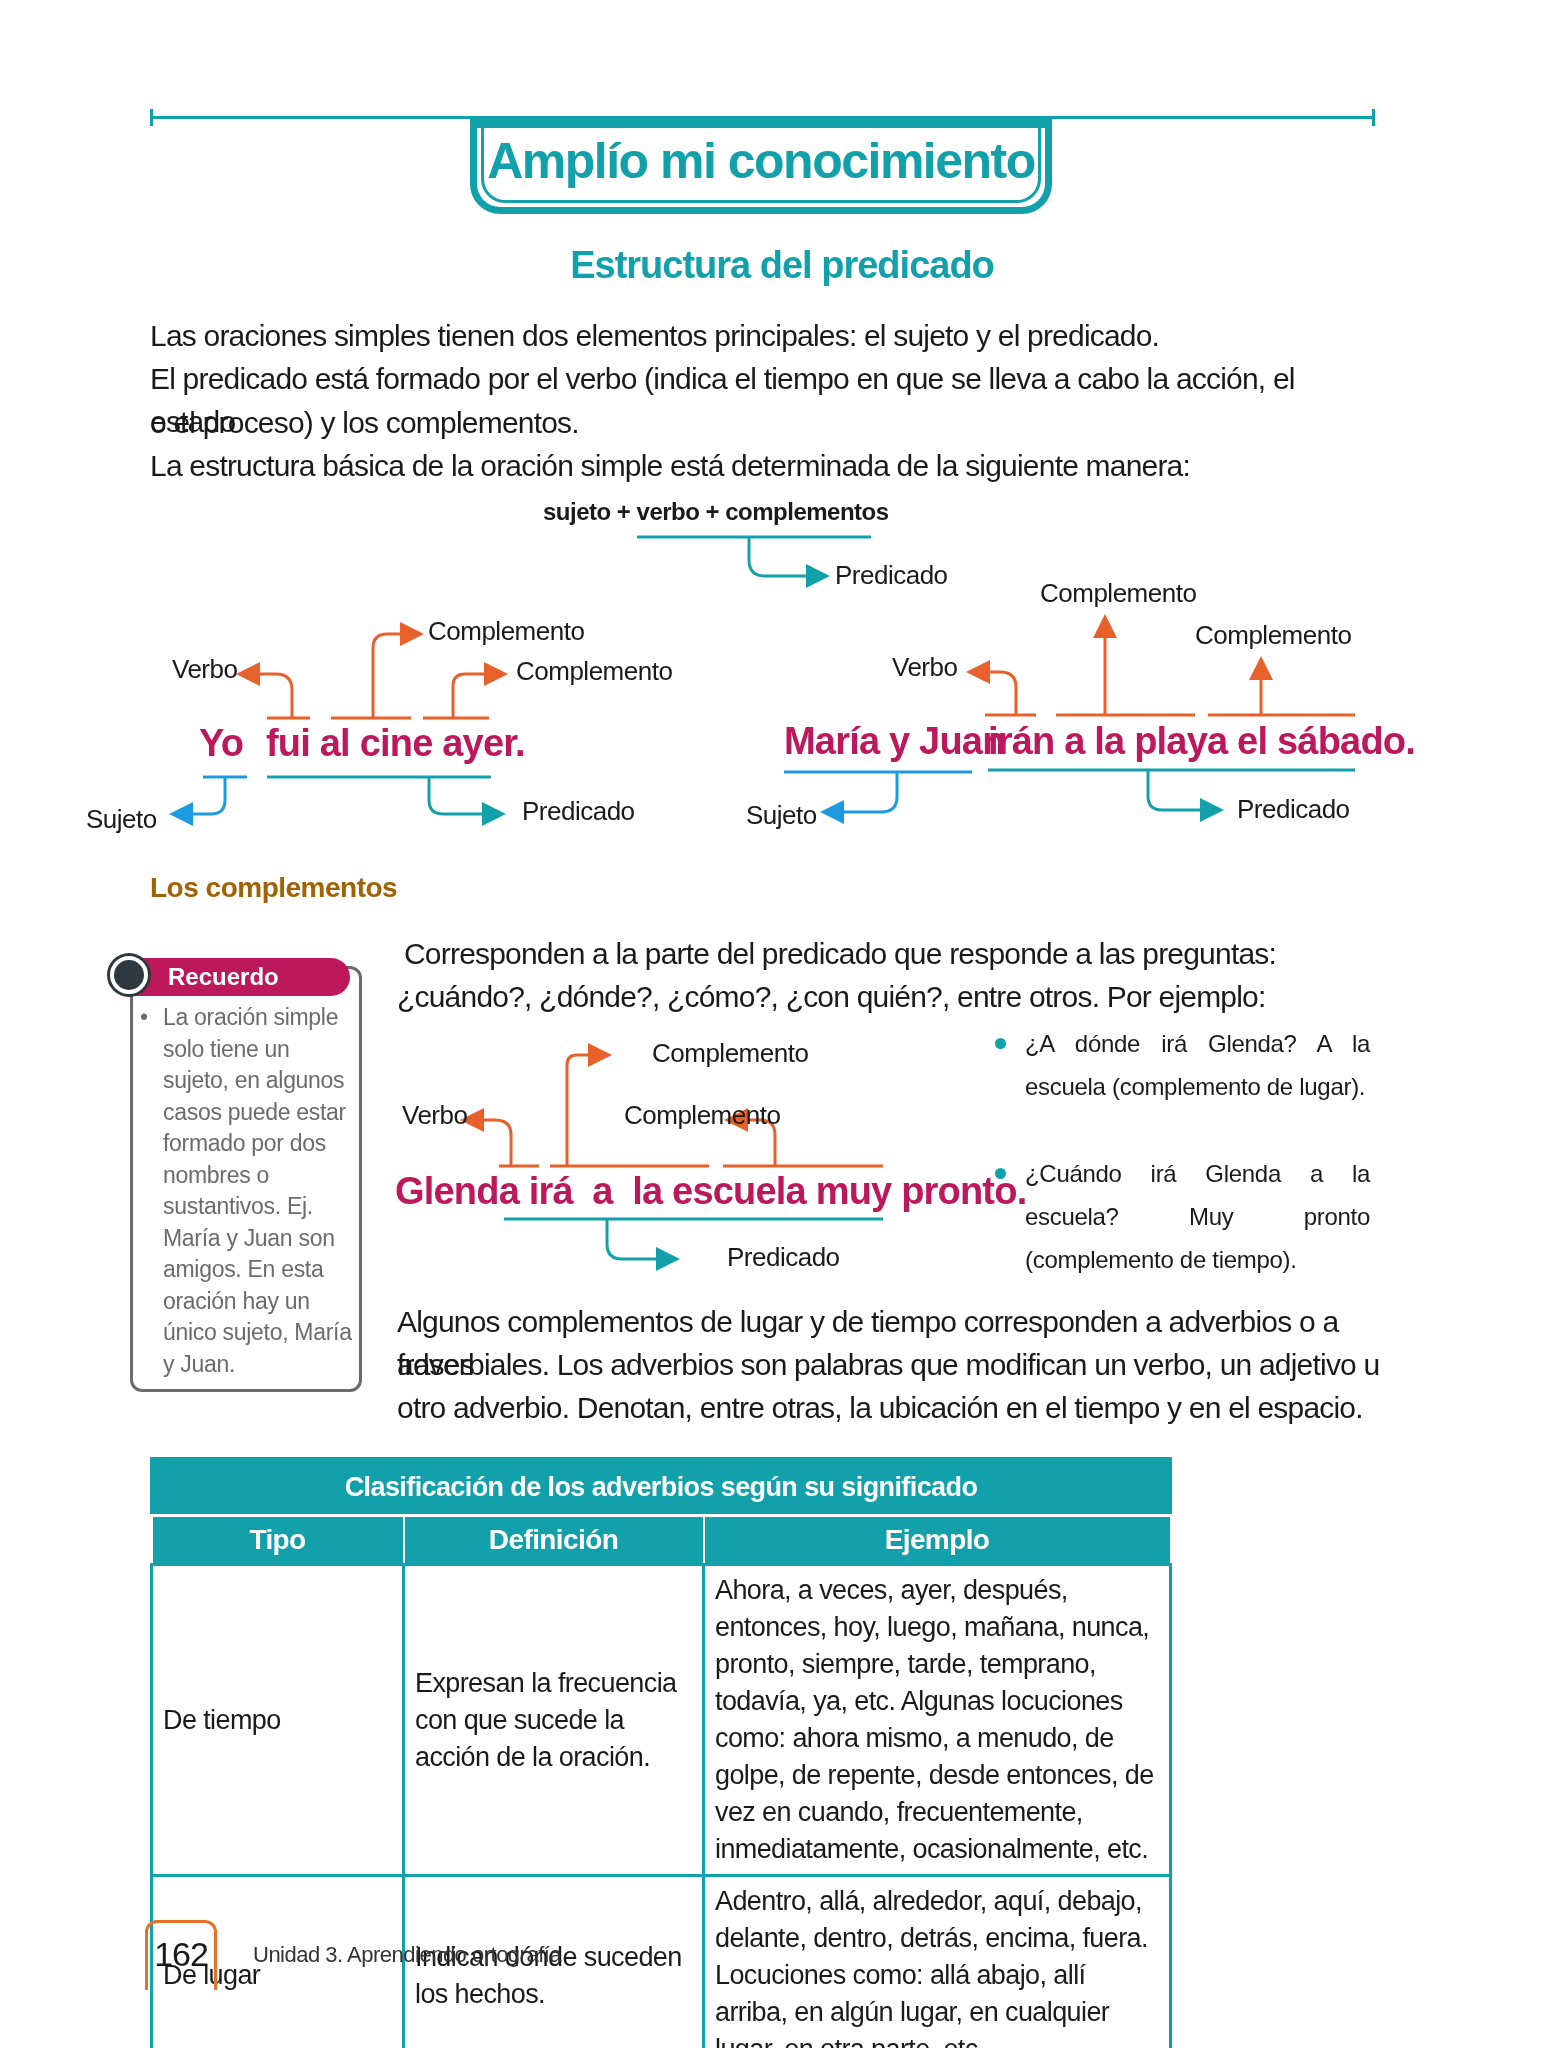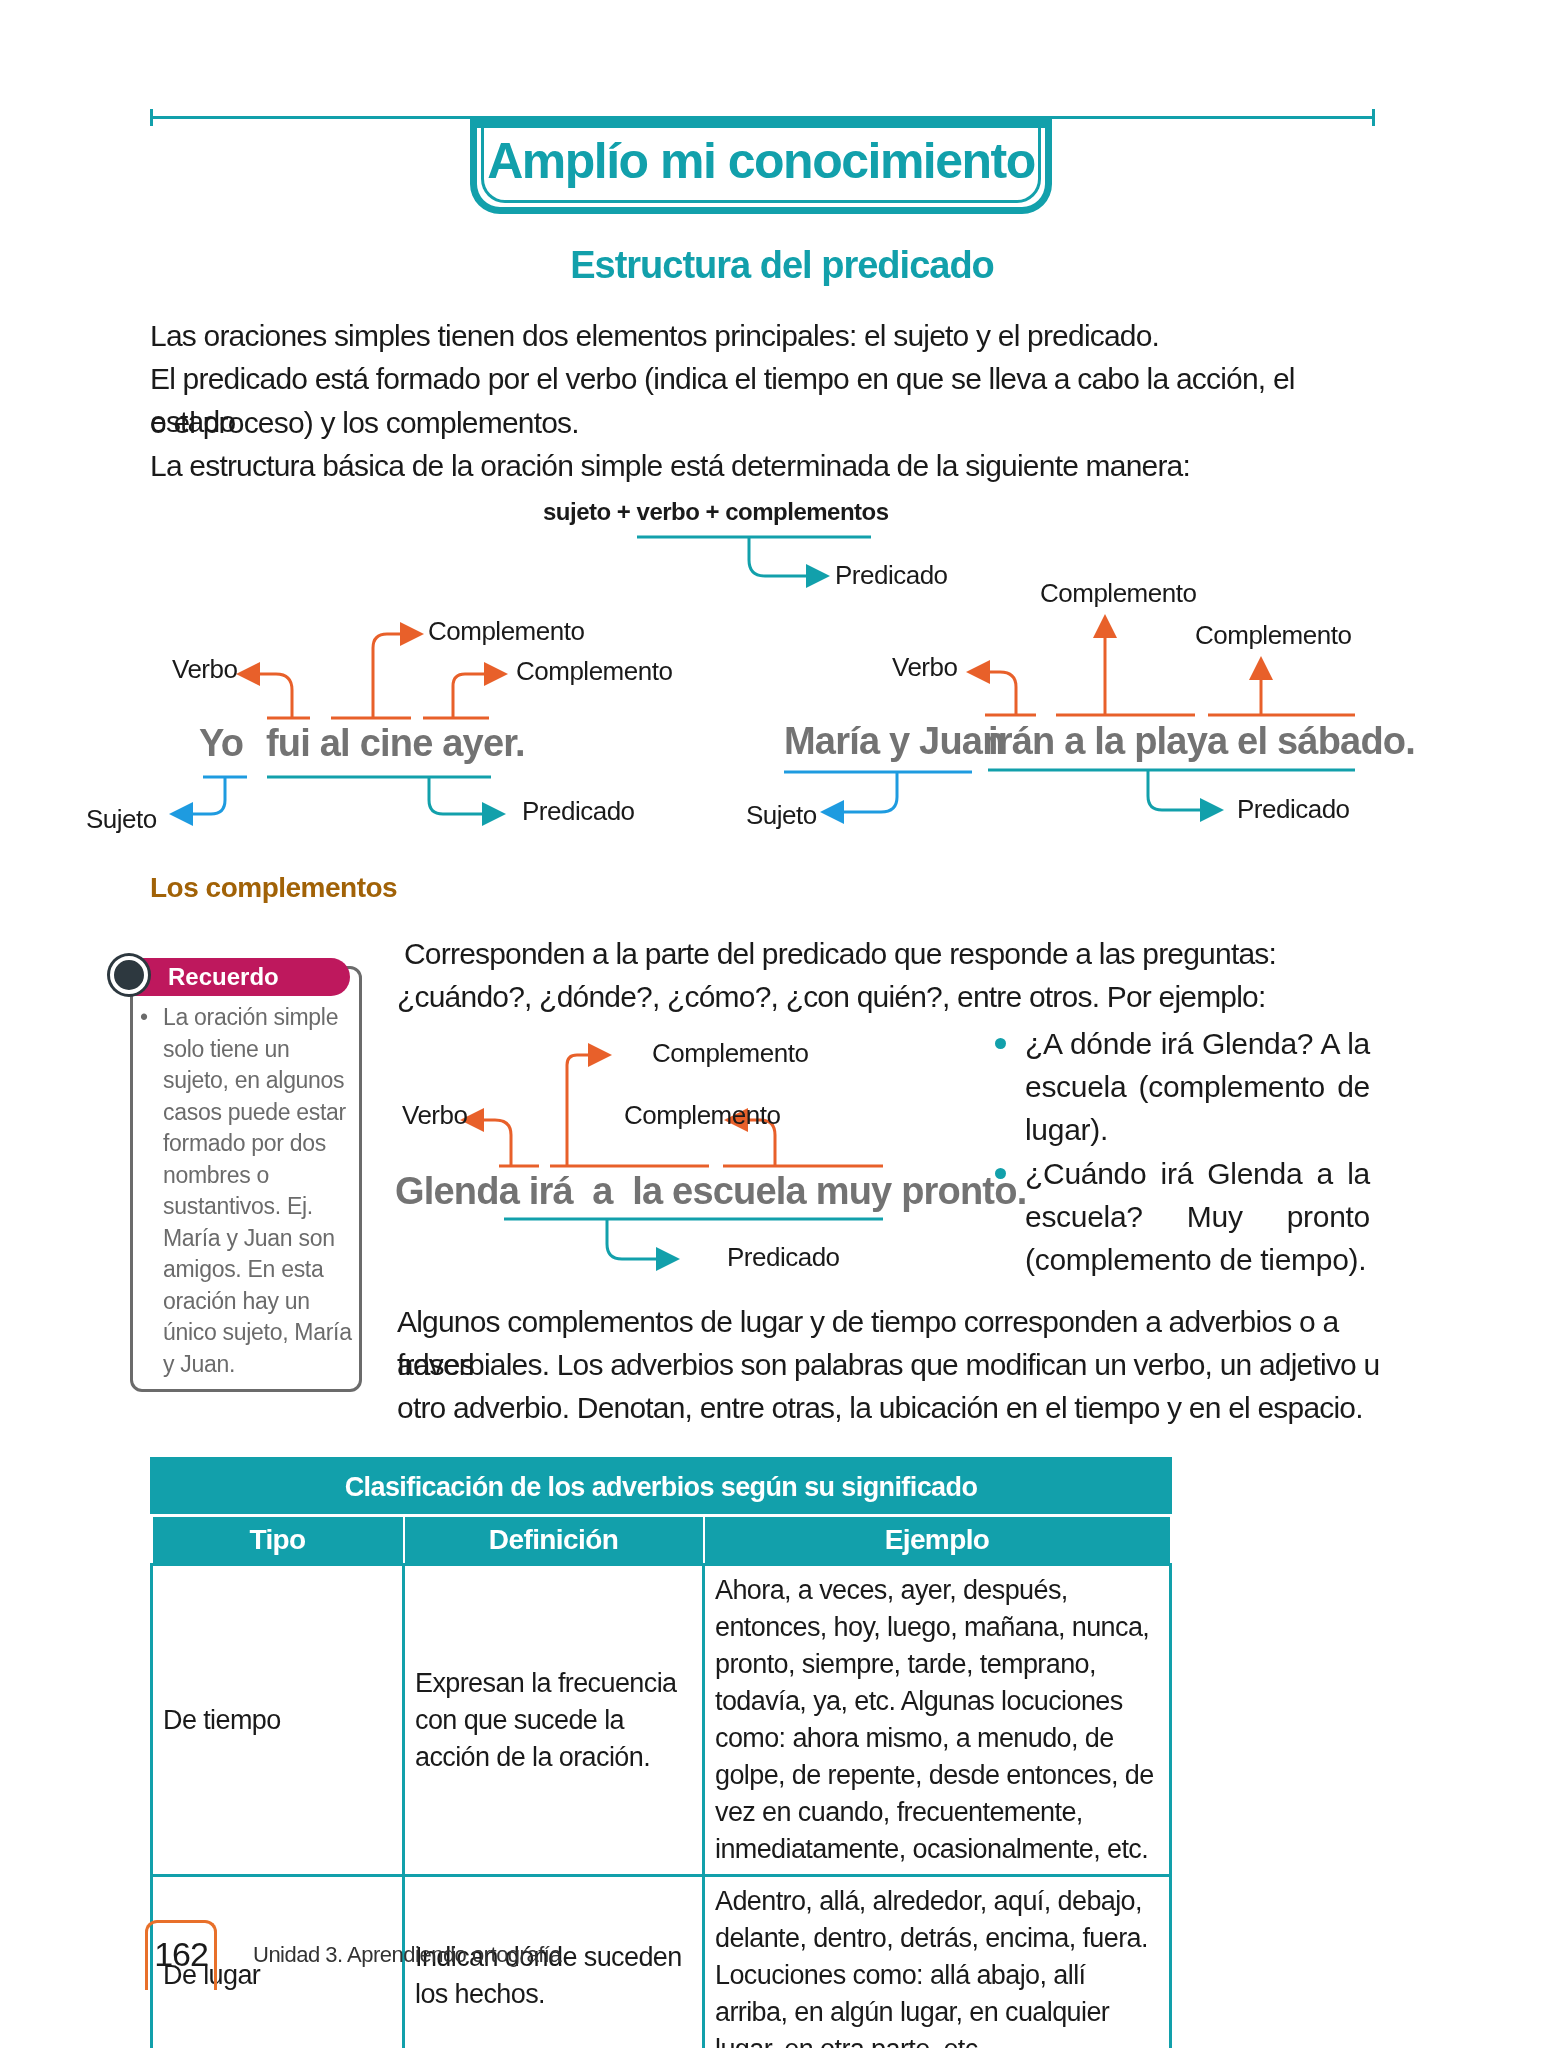--- a/index.html
+++ b/index.html
@@ -8,30 +8,30 @@
   .topline{left:150px;top:116px;width:1225px;height:3px;background:#12a0ab;}
   .topline:before,.topline:after{content:"";position:absolute;top:-7px;width:3px;height:17px;background:#12a0ab;}
   .topline:before{left:0;} .topline:after{right:0;}
   .hdrbox{left:470px;top:116px;width:582px;height:98px;border:7px solid #12a0ab;border-top-width:12px;border-radius:0 0 30px 30px;box-sizing:border-box;background:#fff;}
   .hdrinner{position:absolute;left:4px;right:4px;top:0;bottom:4px;border:3px solid #12a0ab;border-top:none;border-radius:0 0 24px 24px;}
   .hdrtitle{left:470px;top:132px;width:582px;text-align:center;font-size:50px;font-weight:bold;color:#12a0ab;letter-spacing:-1.5px;}
   .subtitle{left:0;width:1564px;top:244px;text-align:center;font-size:38px;font-weight:bold;color:#12a0ab;letter-spacing:-1px;}
   .para{left:150px;font-size:30px;letter-spacing:-0.8px;line-height:43px;width:1230px;}
   .formula{left:543px;top:498px;font-size:24px;font-weight:bold;letter-spacing:-0.5px;}
   .lbl{font-size:26px;letter-spacing:-0.5px;color:#1a1a1a;}
-  .sent{font-size:38px;font-weight:bold;letter-spacing:-0.8px;color:#737373;}
+  .sent{font-size:38px;font-weight:bold;letter-spacing:-0.8px;color:#be185d;}
   svg.diag{position:absolute;left:0;top:0;}
   .seccomp{left:150px;top:872px;font-size:28px;font-weight:bold;color:#a16207;letter-spacing:-0.5px;}
   .recbox{left:130px;top:966px;width:232px;height:426px;border:3px solid #6b6b6b;border-radius:0 12px 12px 12px;box-sizing:border-box;}
   .rechdr{left:112px;top:958px;width:238px;height:38px;background:#be185d;border-radius:20px;color:#fff;font-weight:bold;font-size:24px;}
   .reccircle{left:110px;top:956px;width:38px;height:38px;border-radius:50%;background:#2d383f;border:4px solid #fff;box-shadow:0 0 0 3px #2d383f;box-sizing:border-box;}
   .rectext{left:140px;top:1002px;width:215px;font-size:23px;color:#6b6b6b;line-height:31.5px;letter-spacing:-0.3px;}
   .rectext .b{position:absolute;left:0;top:0;}
   .rectext .t{padding-left:23px;}
-  .bul{left:1025px;width:345px;font-size:30px;line-height:43px;text-align:justify;letter-spacing:-0.3px;}
+  .bul{left:1025px;width:345px;font-size:24px;line-height:43px;text-align:justify;letter-spacing:-0.3px;}
   .bul .dot{position:absolute;left:-30px;top:16px;width:11px;height:11px;border-radius:50%;background:#12a0ab;}
   table.adv{position:absolute;left:150px;top:1457px;width:1022px;border-collapse:collapse;font-size:27px;letter-spacing:-0.6px;}
   table.adv td, table.adv th{border:3px solid #12a0ab;}
   table.adv .cap{background:#12a0ab;color:#fff;font-weight:bold;text-align:center;height:42px;font-size:27px;border-bottom:3px solid #fff;}
   table.adv th{background:#12a0ab;color:#fff;font-weight:bold;height:44px;font-size:28px;border-left:2px solid #fff;border-right:2px solid #fff;}
   table.adv td{padding:6px 10px;vertical-align:middle;line-height:37px;}
   .footbox{left:145px;top:1920px;width:72px;height:70px;border:3px solid #e8702a;border-bottom:none;border-radius:12px 12px 0 0;box-sizing:border-box;text-align:center;font-size:34px;padding-top:12px;letter-spacing:-1px;}
   .foottxt{left:253px;top:1942px;font-size:22px;color:#333;letter-spacing:-0.5px;}
 </style>
 </head>

